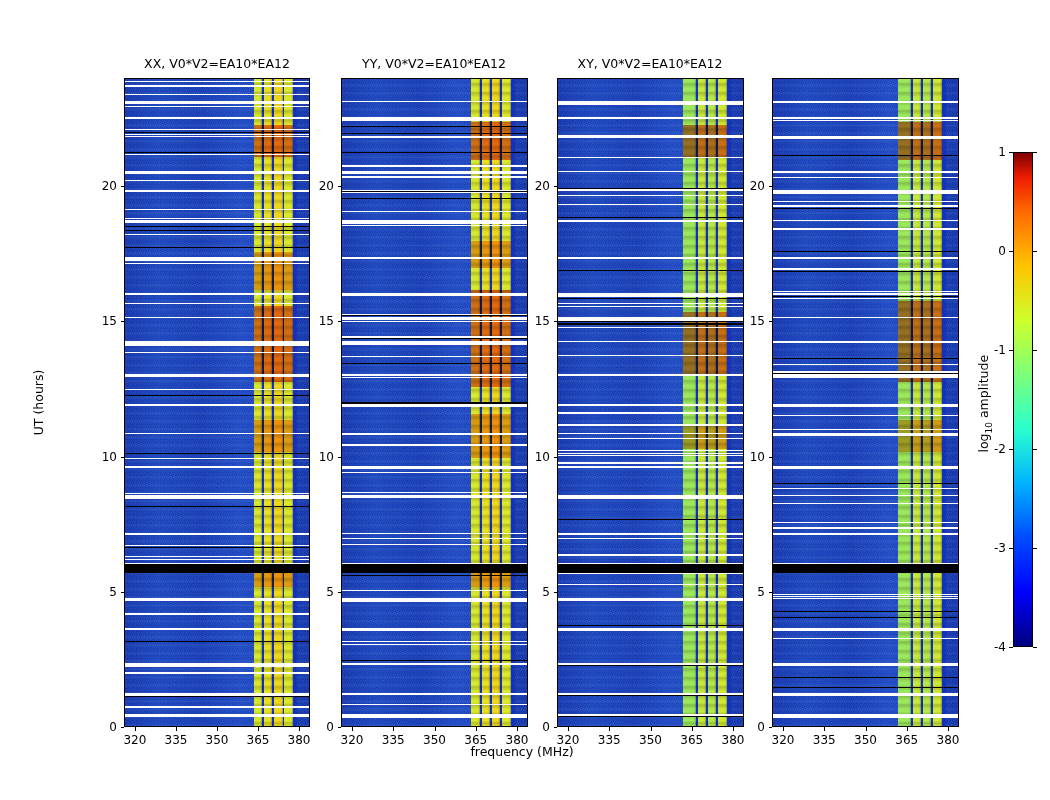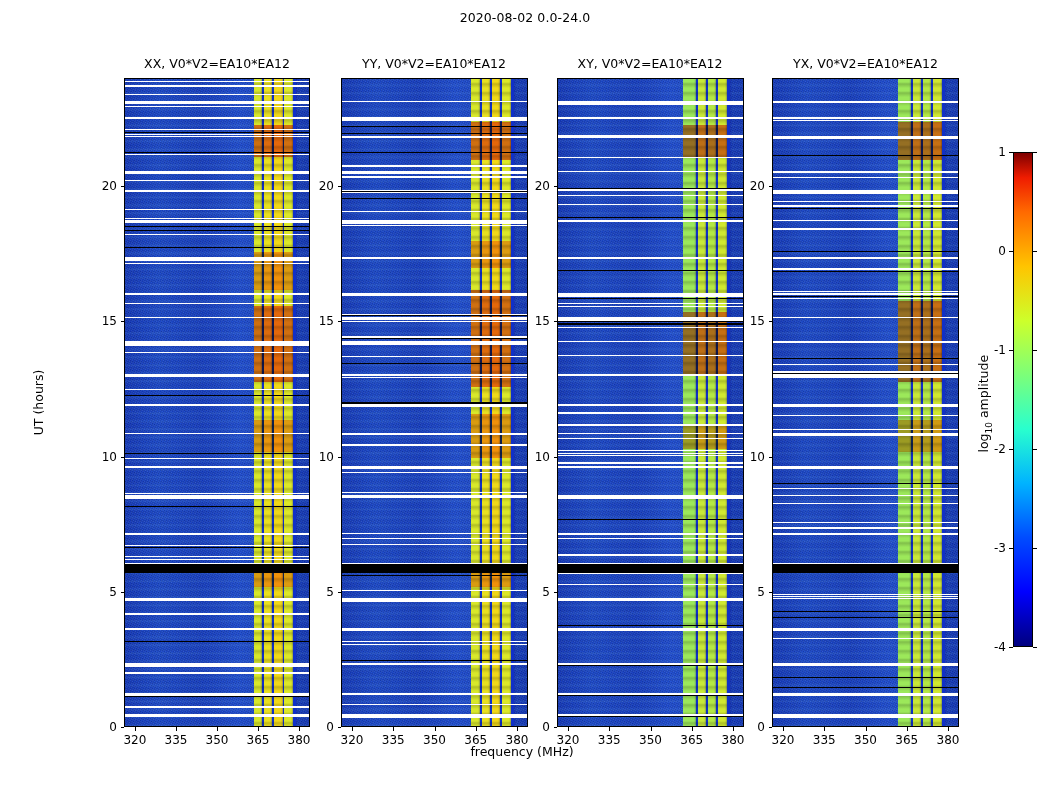--- a/index.html
+++ b/index.html
@@ -212,26 +212,24 @@
     transform-origin: 50% 50%;
     white-space: nowrap;
   }
   .cbar-title sub { font-size: 9px; }
 </style>
 </head>
 <body>
 
 <div class="figure">
 
-  <div class="suptitle">2020-08-02 0.0-24.0</div>
 
   <div class="panel-title" style="left:124px;width:186px;">XX, V0*V2=EA10*EA12</div>
   <div class="panel-title" style="left:341px;width:186px;">YY, V0*V2=EA10*EA12</div>
   <div class="panel-title" style="left:557px;width:186px;">XY, V0*V2=EA10*EA12</div>
-  <div class="panel-title" style="left:772px;width:187px;">YX, V0*V2=EA10*EA12</div>
 
   <div class="ylabel" style="left:38px;top:395px;width:120px;text-align:center;margin-left:-60px;">UT (hours)</div>
   <div class="xlabel" style="left:432px;top:744px;width:180px;">frequency (MHz)</div>
 
   <div class="cbar"></div>
   <div class="cbar-title" style="left:985px;top:395px;width:140px;text-align:center;margin-left:-70px;">
     <span>log</span><sub>10</sub><span> amplitude</span>
   </div>
 
   <div id="cbar-ticks">

